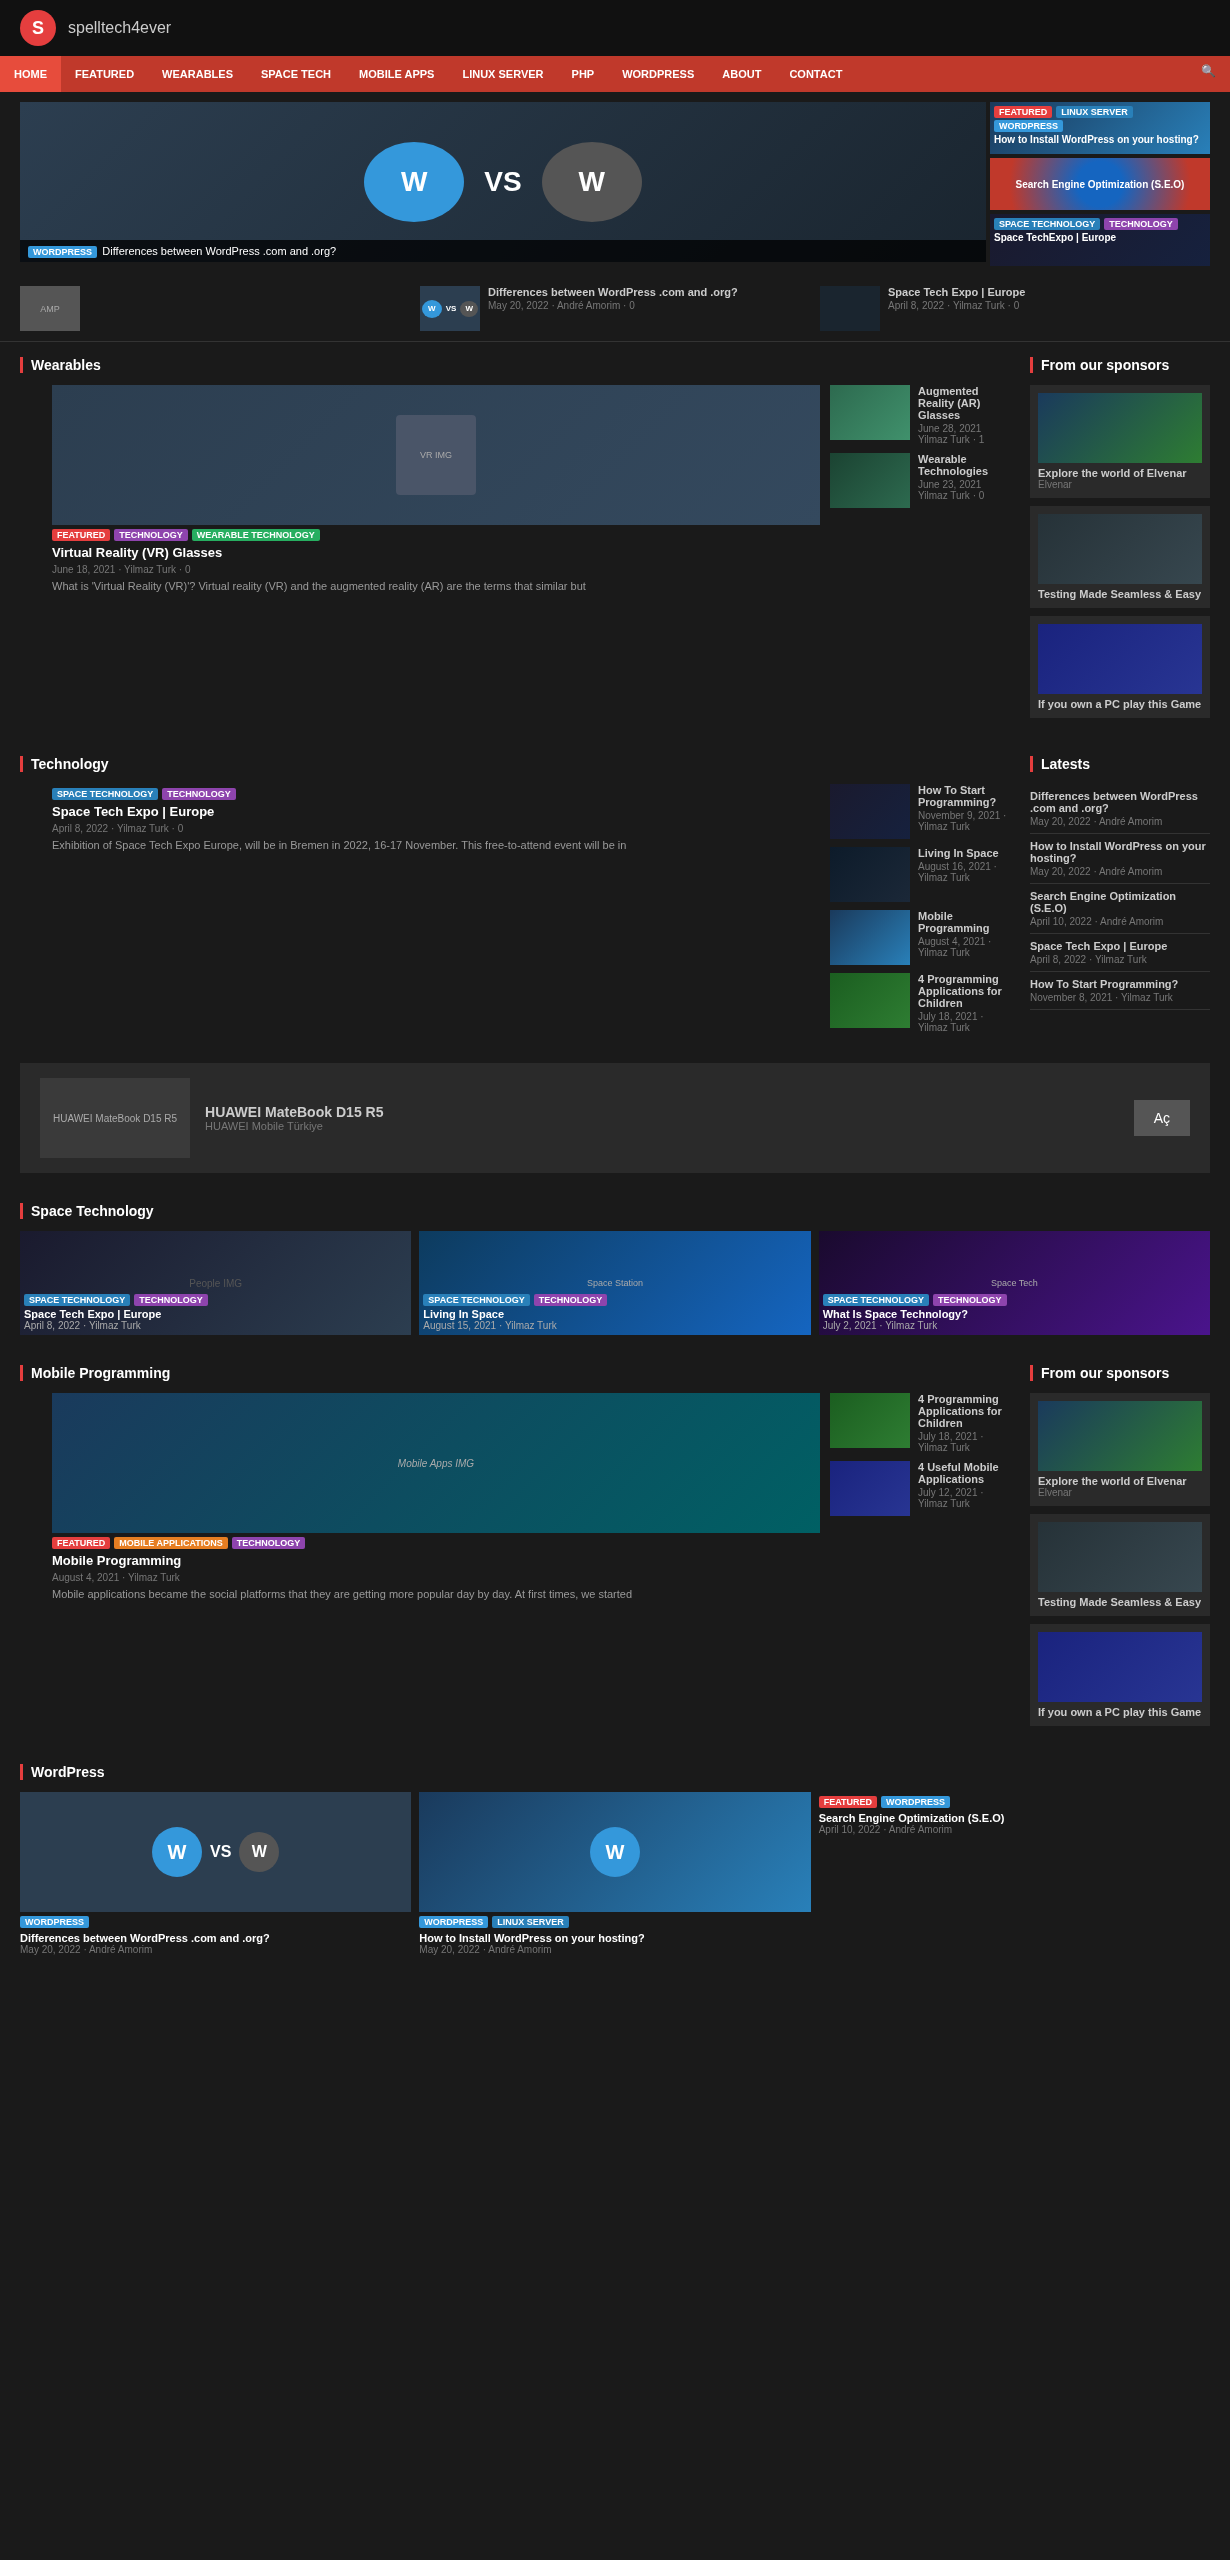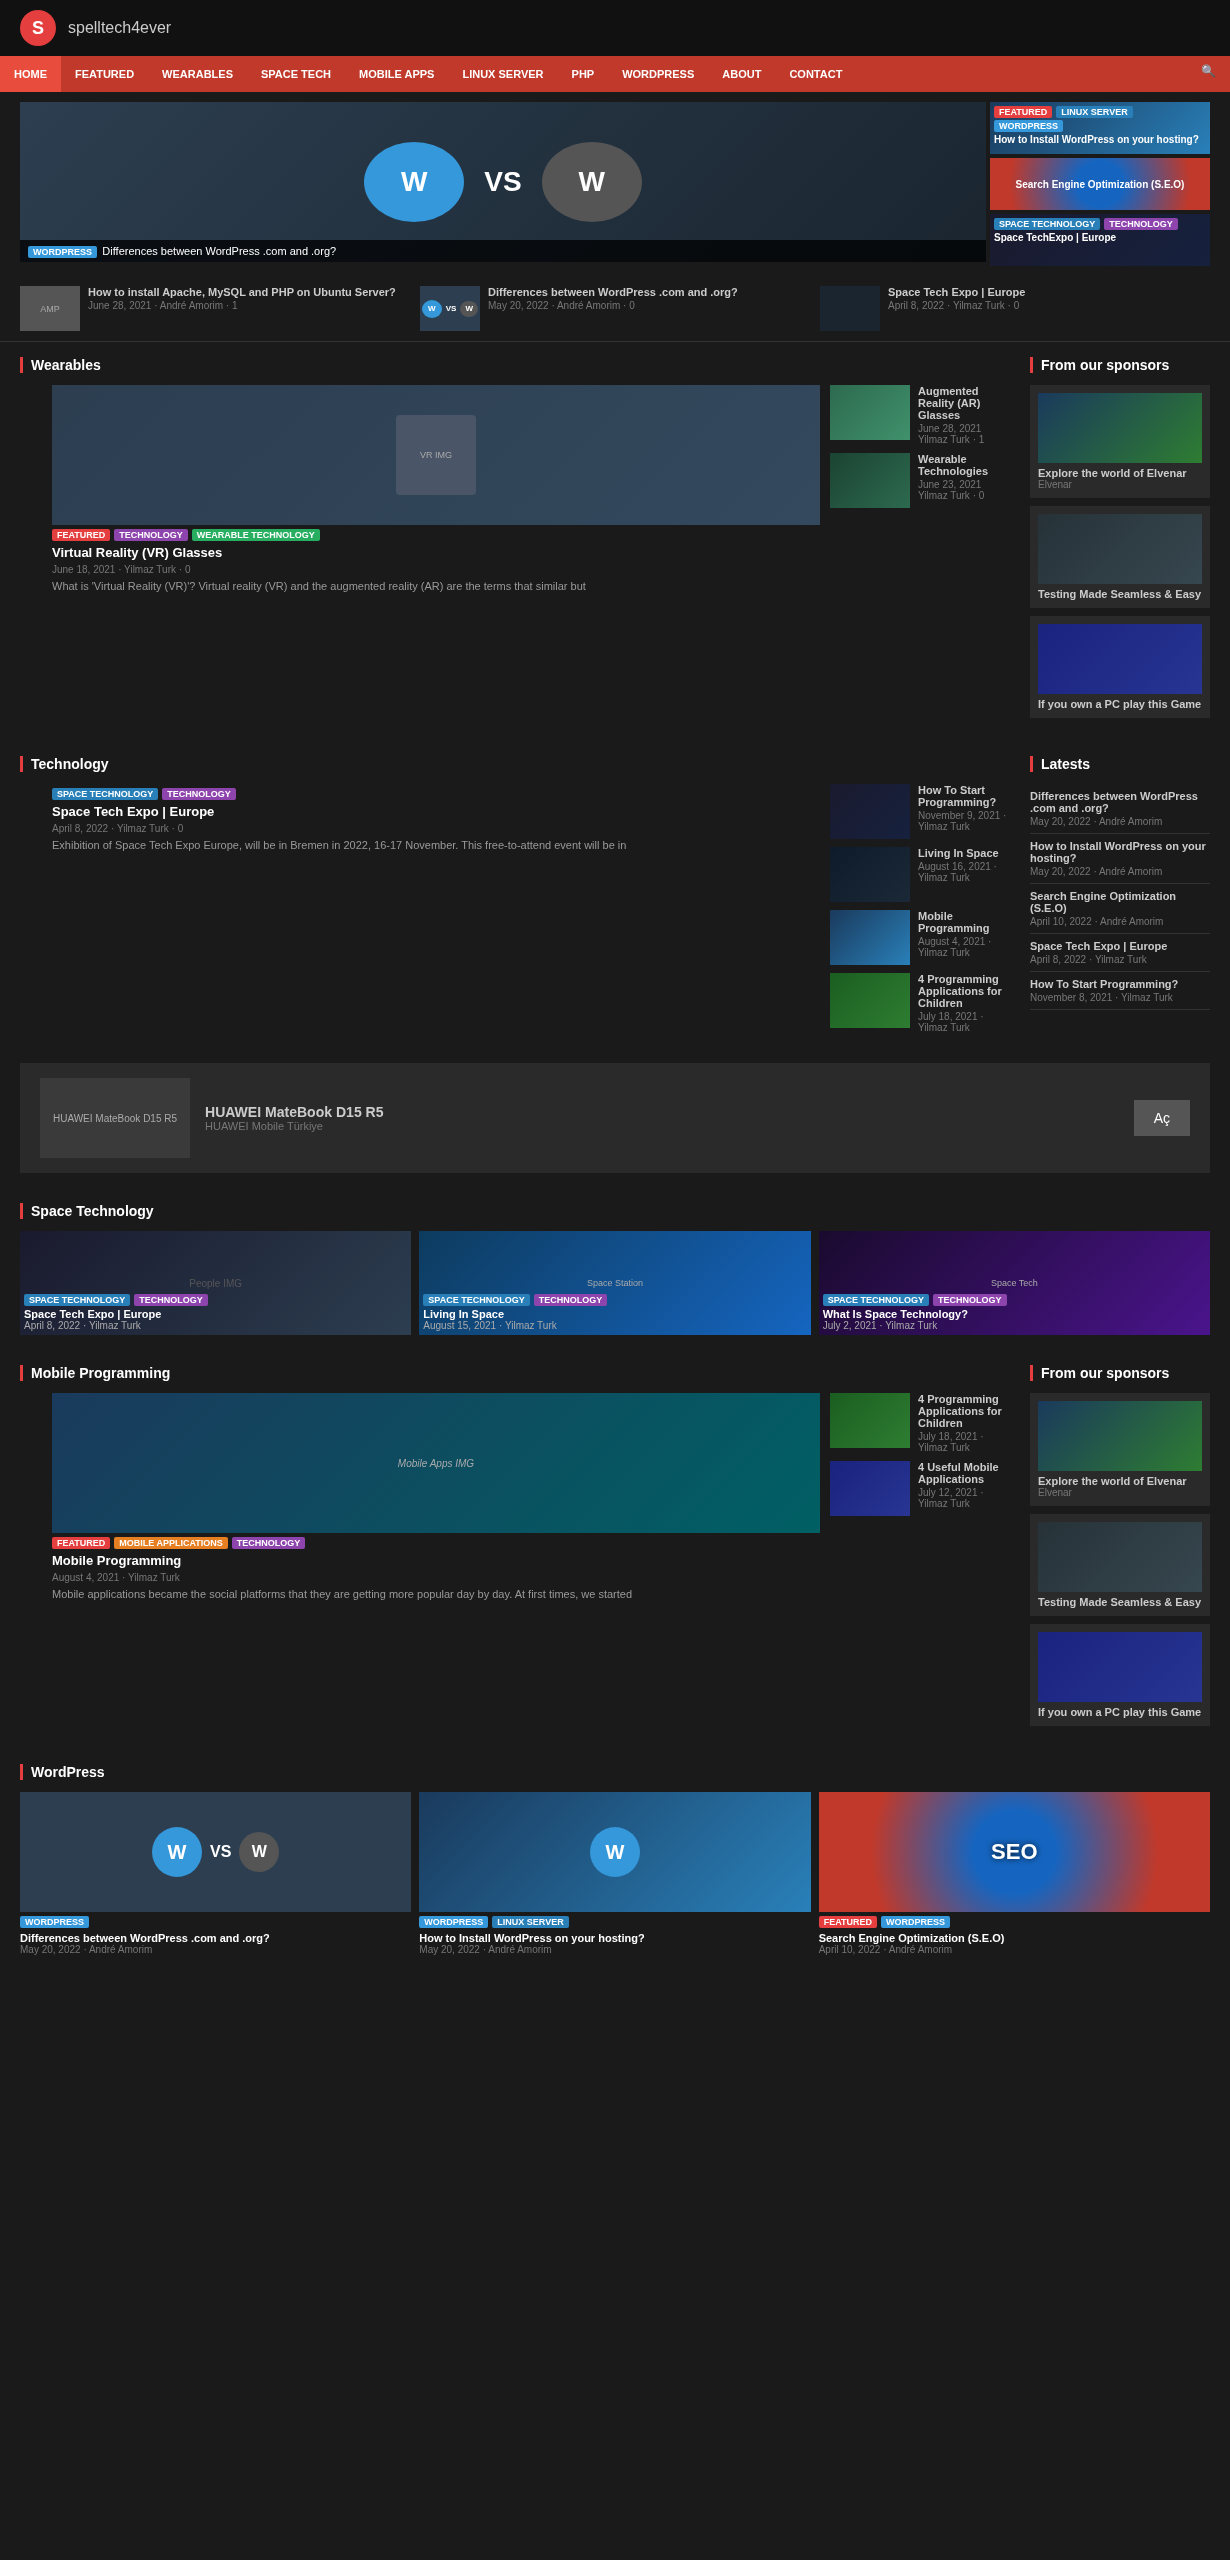--- a/index.html
+++ b/index.html
@@ -161,26 +161,20 @@
         </div>
         <div style="color:white;font-size:10px;font-weight:bold;">Space TechExpo | Europe</div>
       </div>
     </div>
   </div>
 </div>
 
 <div class="recent-bar">
   <div class="recent-item">
     <div class="recent-thumb" style="background:#555;display:flex;align-items:center;justify-content:center;color:#aaa;font-size:9px;">AMP</div>
-    <div class="recent-info">
-      <div class="recent-title">How to install Apache, MySQL and PHP on Ubuntu Server?</div>
-      <div class="recent-meta">
-        <span>June 28, 2021</span> · <span>André Amorim</span> · <span>1</span>
-      </div>
-    </div>
   </div>
   <div class="recent-item">
     <div class="recent-thumb" style="background:#2c3e50;display:flex;align-items:center;justify-content:center;">
       <div style="display:flex;align-items:center;gap:4px;">
         <div style="width:20px;height:18px;background:#3498db;border-radius:50%;display:flex;align-items:center;justify-content:center;color:white;font-size:8px;font-weight:bold;">W</div>
         <span style="color:white;font-size:8px;font-weight:bold;">VS</span>
         <div style="width:18px;height:16px;background:#555;border-radius:50%;display:flex;align-items:center;justify-content:center;color:white;font-size:8px;font-weight:bold;">W</div>
       </div>
     </div>
     <div class="recent-info">
@@ -504,23 +498,20 @@
         <div style="width:50px;height:50px;background:#3498db;border-radius:50%;display:flex;align-items:center;justify-content:center;color:white;font-size:20px;font-weight:bold;">W</div>
       </div>
       <div class="badges-row" style="margin-top:4px;">
         <span class="badge badge-wp">WORDPRESS</span>
         <span class="badge badge-linux">LINUX SERVER</span>
       </div>
       <div class="wp-title">How to Install WordPress on your hosting?</div>
       <div class="wp-meta"><span>May 20, 2022</span> · <span>André Amorim</span></div>
     </div>
     <div class="wp-item">
-      <div class="wp-thumb seo-circle" style="background:radial-gradient(circle, #1565c0 20%,#c0392b 70%);display:flex;align-items:center;justify-content:center;">
-        <div style="color:white;font-size:22px;font-weight:bold;text-shadow:0 0 6px rgba(0,0,0,0.8);">SEO</div>
-      </div>
       <div class="badges-row" style="margin-top:4px;">
         <span class="badge badge-featured">FEATURED</span>
         <span class="badge badge-wp">WORDPRESS</span>
       </div>
       <div class="wp-title">Search Engine Optimization (S.E.O)</div>
       <div class="wp-meta"><span>April 10, 2022</span> · <span>André Amorim</span></div>
     </div>
   </div>
 </div>
 

